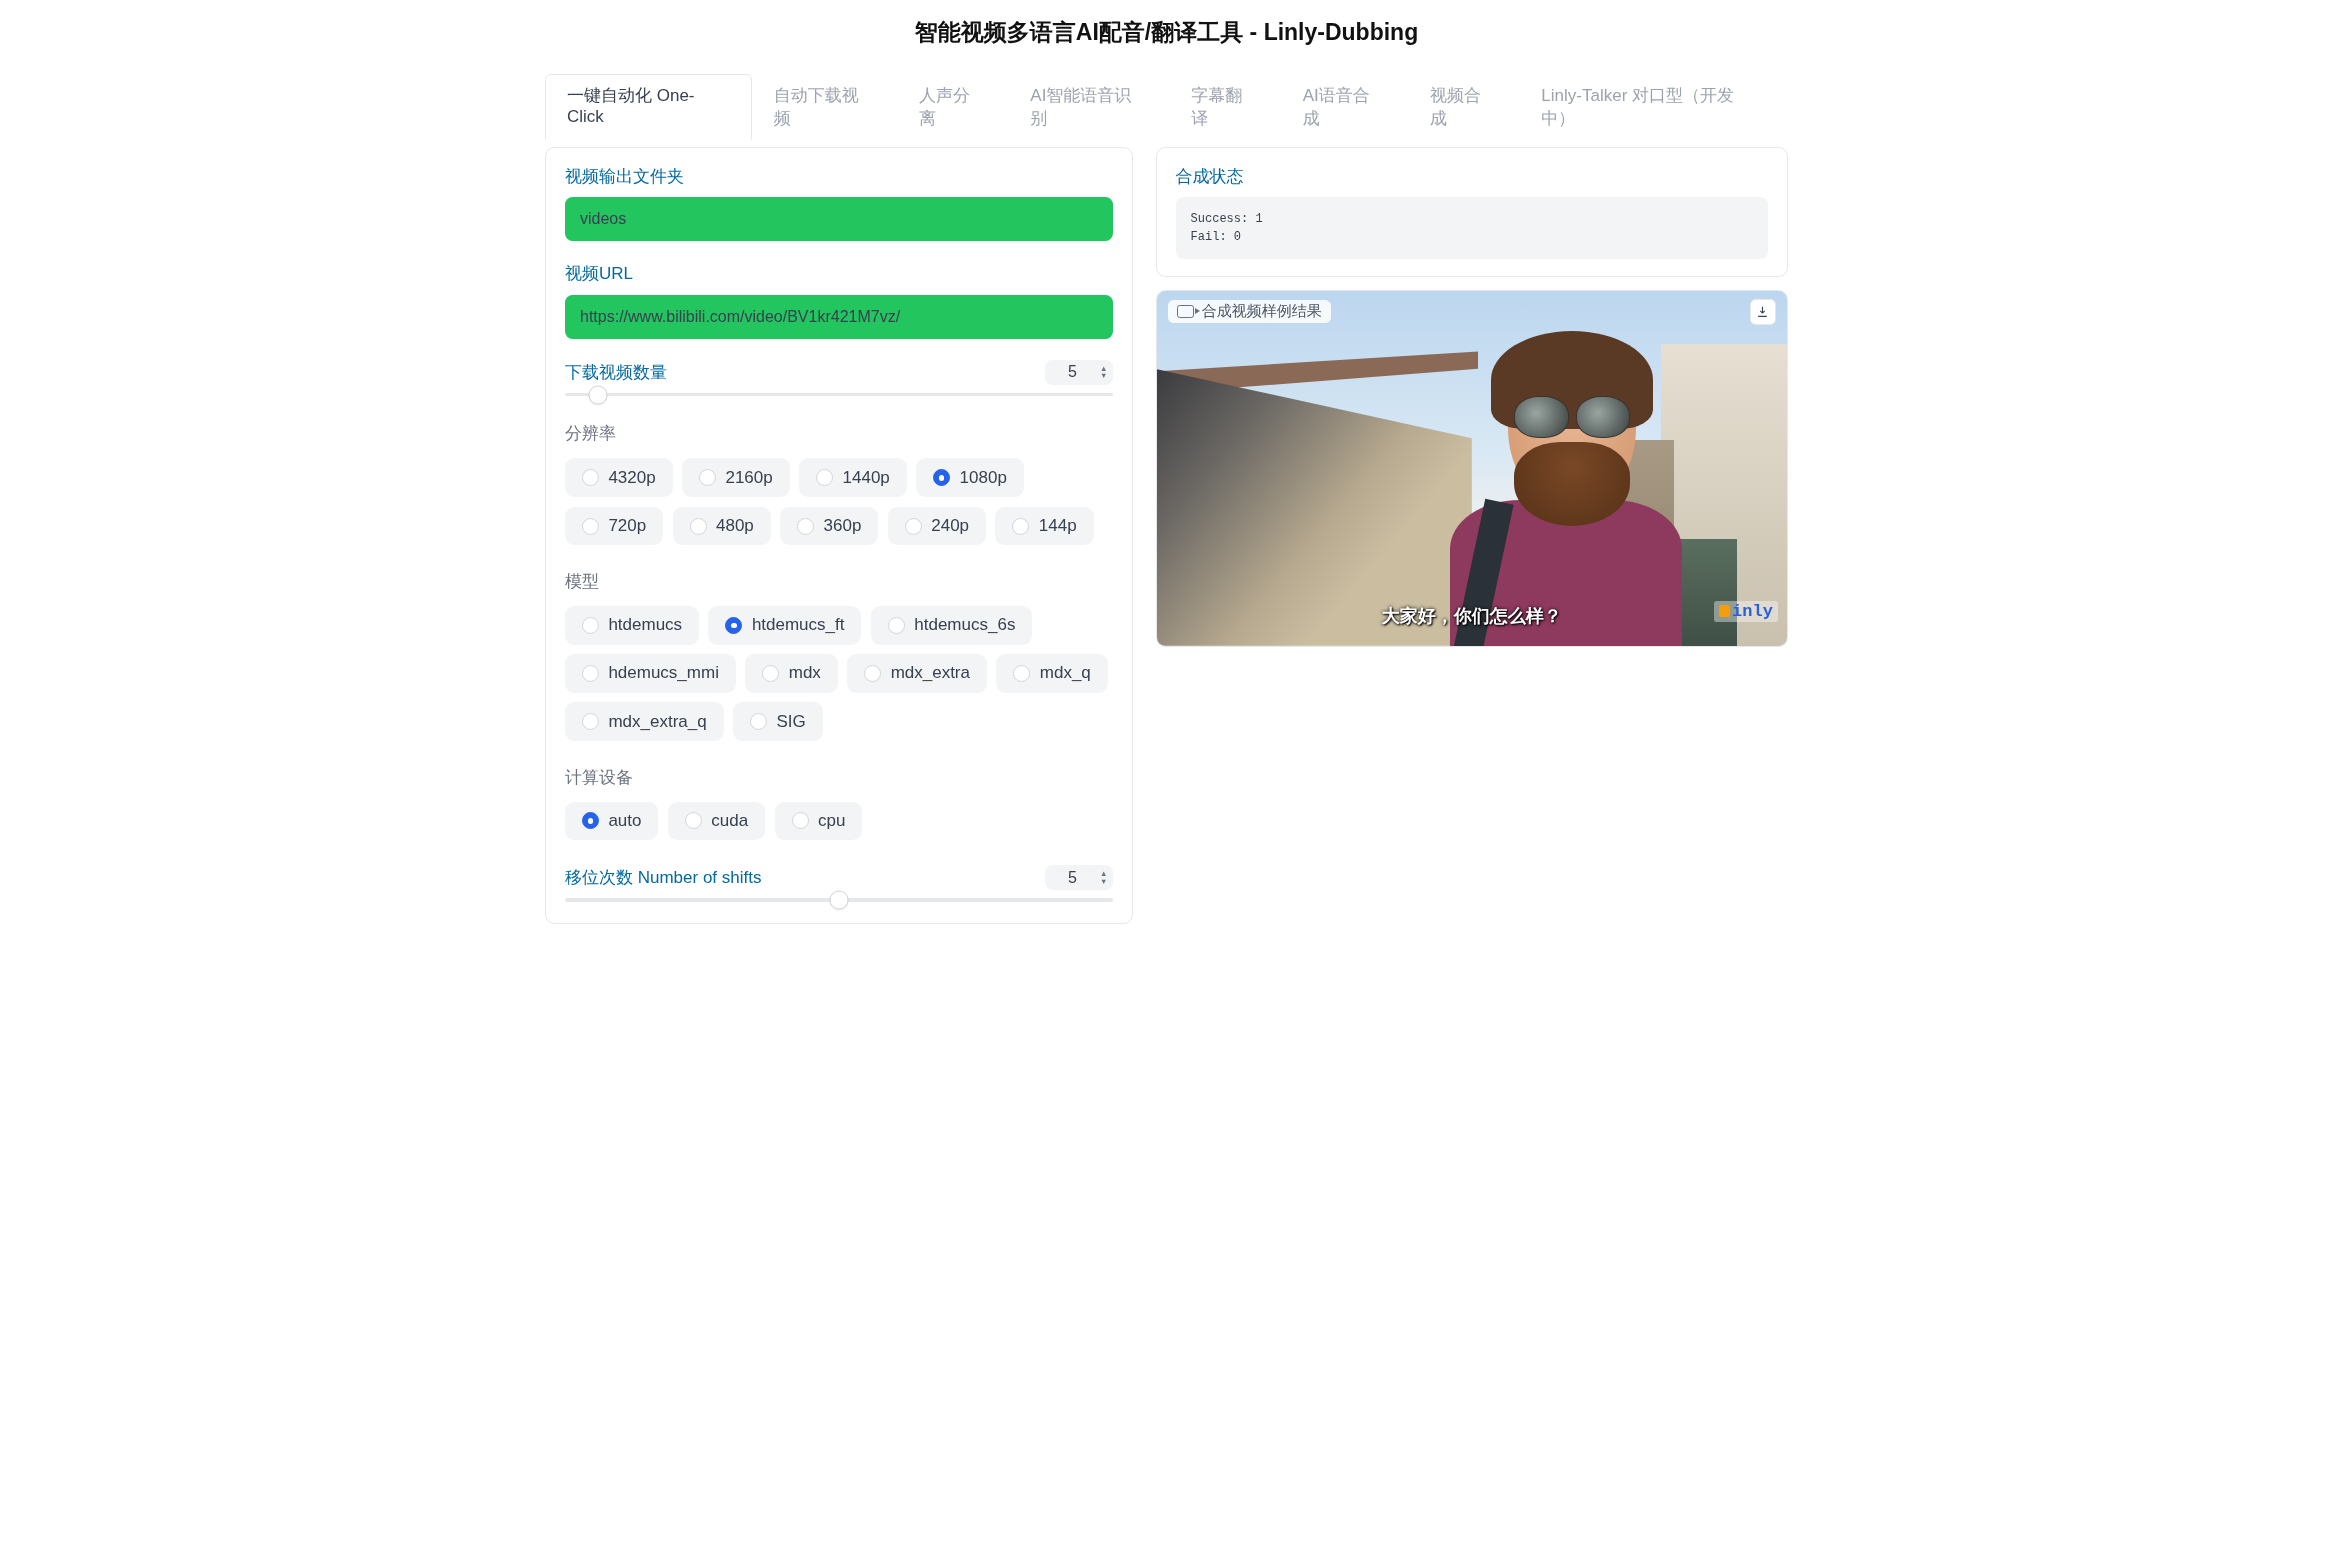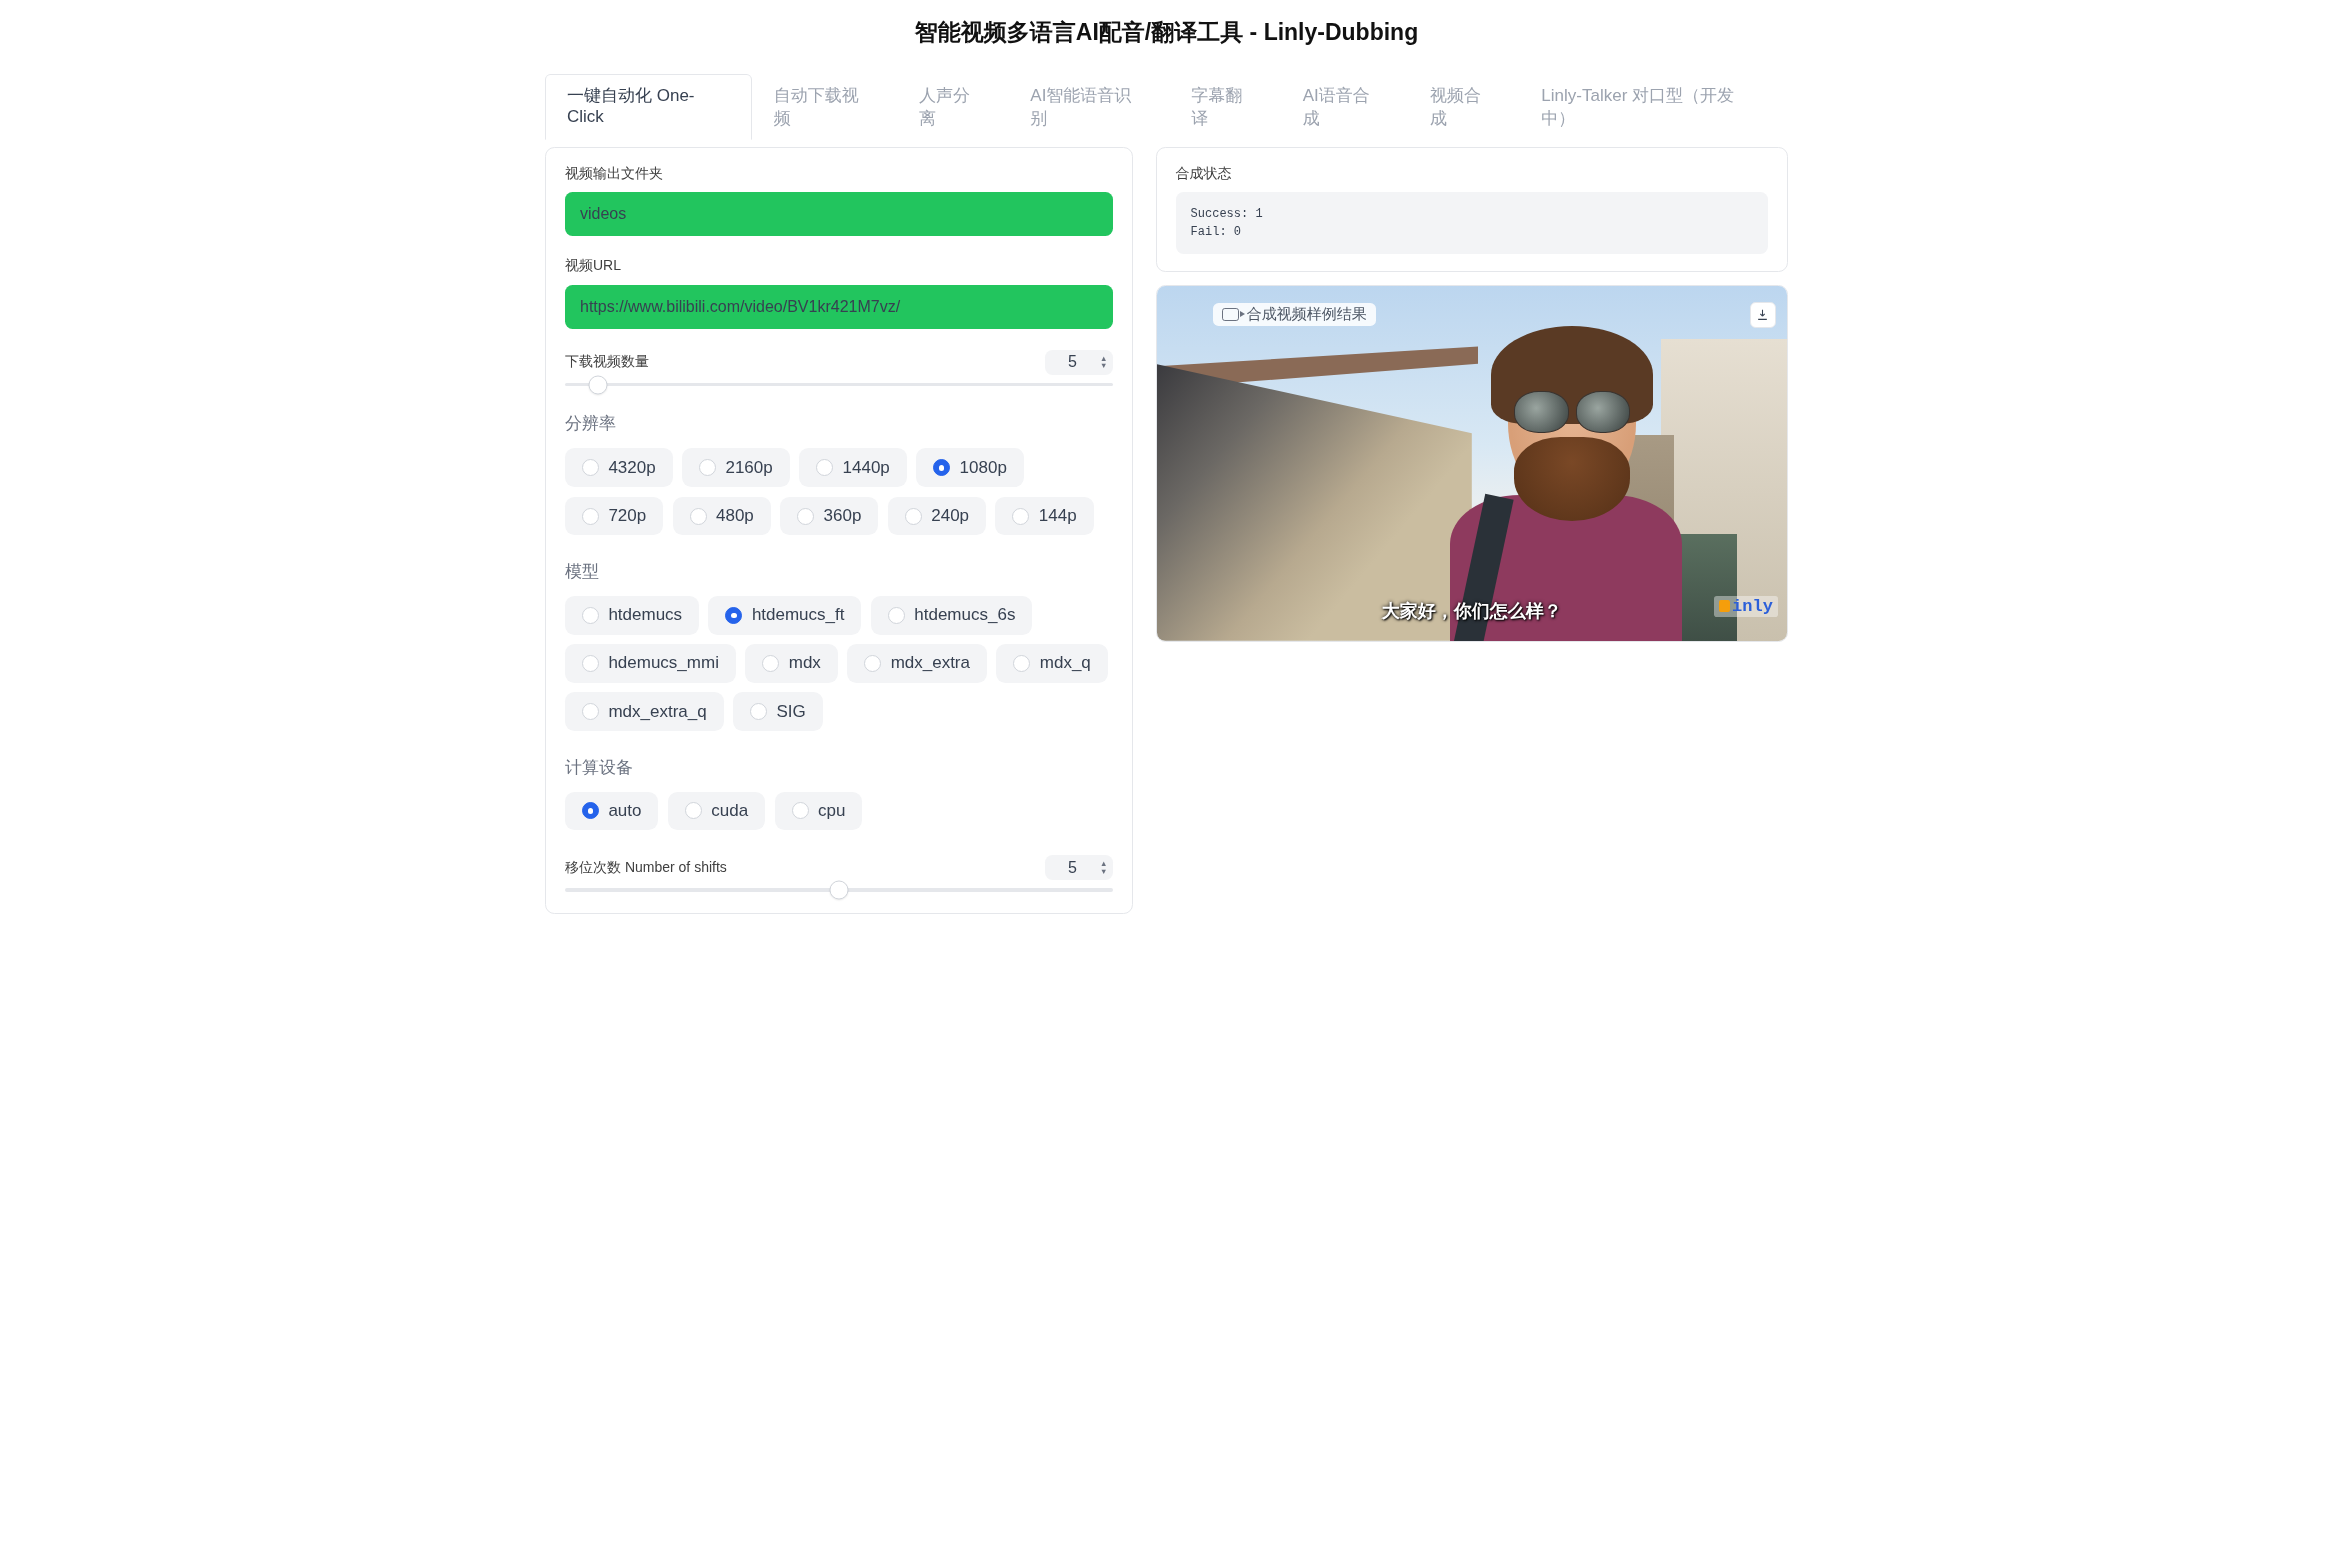--- a/index.html
+++ b/index.html
@@ -47,22 +47,22 @@
 }
 .col-left { flex: 0 0 588px; }
 .col-right { flex: 1; font-family: Liberation Mono, monospace; }
 .panel {
   border: 0.9px solid #e5e7eb;
   border-radius: 9.4px;
   padding: 17px 19px;
   background: #fff;
 }
 .field-label {
-  font-size: 14px;
-  color: #404040;
+  font-size: 17px;
+  color: #0369a1;
   margin-bottom: 9.4px;
 }
 .text-input {
   width: 100%;
   background: #22c55e;
   border: none;
   border-radius: 7.5px;
   padding: 13px 15px;
   font-size: 16px;
   color: #374151;
@@ -170,27 +170,26 @@
 }
 .video-panel {
   border: 0.9px solid #e5e7eb;
   border-radius: 9.4px;
   overflow: hidden;
   margin-top: 13px;
   position: relative;
 }
 .video-header {
   position: absolute;
-  top: 8px; left: 0; right: 0;
+  top: 0; left: 0; right: 0;
   display: flex;
   align-items: center;
   justify-content: space-between;
   padding: 7.5px 11.3px;
   z-index: 2;
-  margin-left: 45px;
 }
 .video-title {
   display: flex;
   align-items: center;
   gap: 7.5px;
   color: #4b5563;
   font-size: 15px;
   background: rgba(255,255,255,0.85);
   padding: 1.9px 9.4px;
   border-radius: 5.6px;

